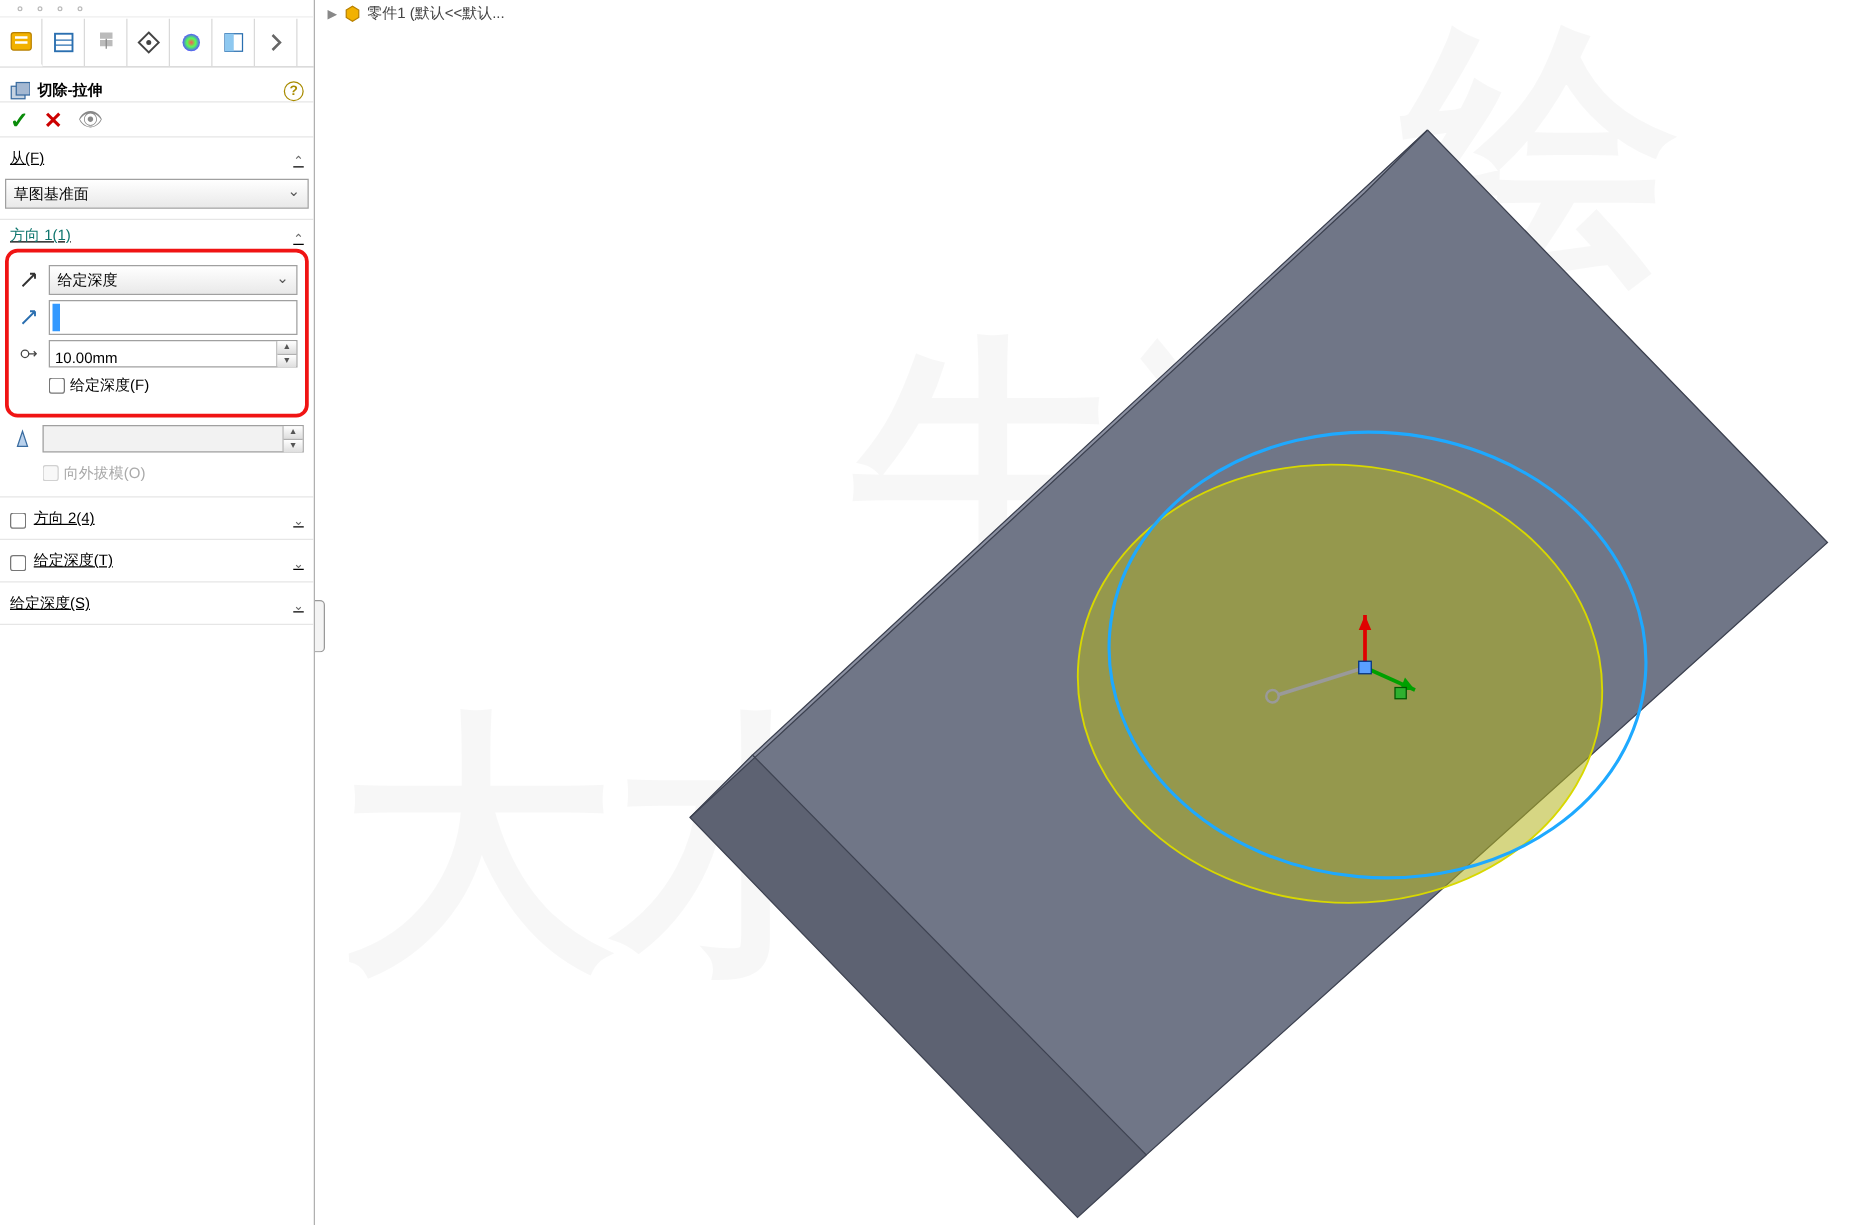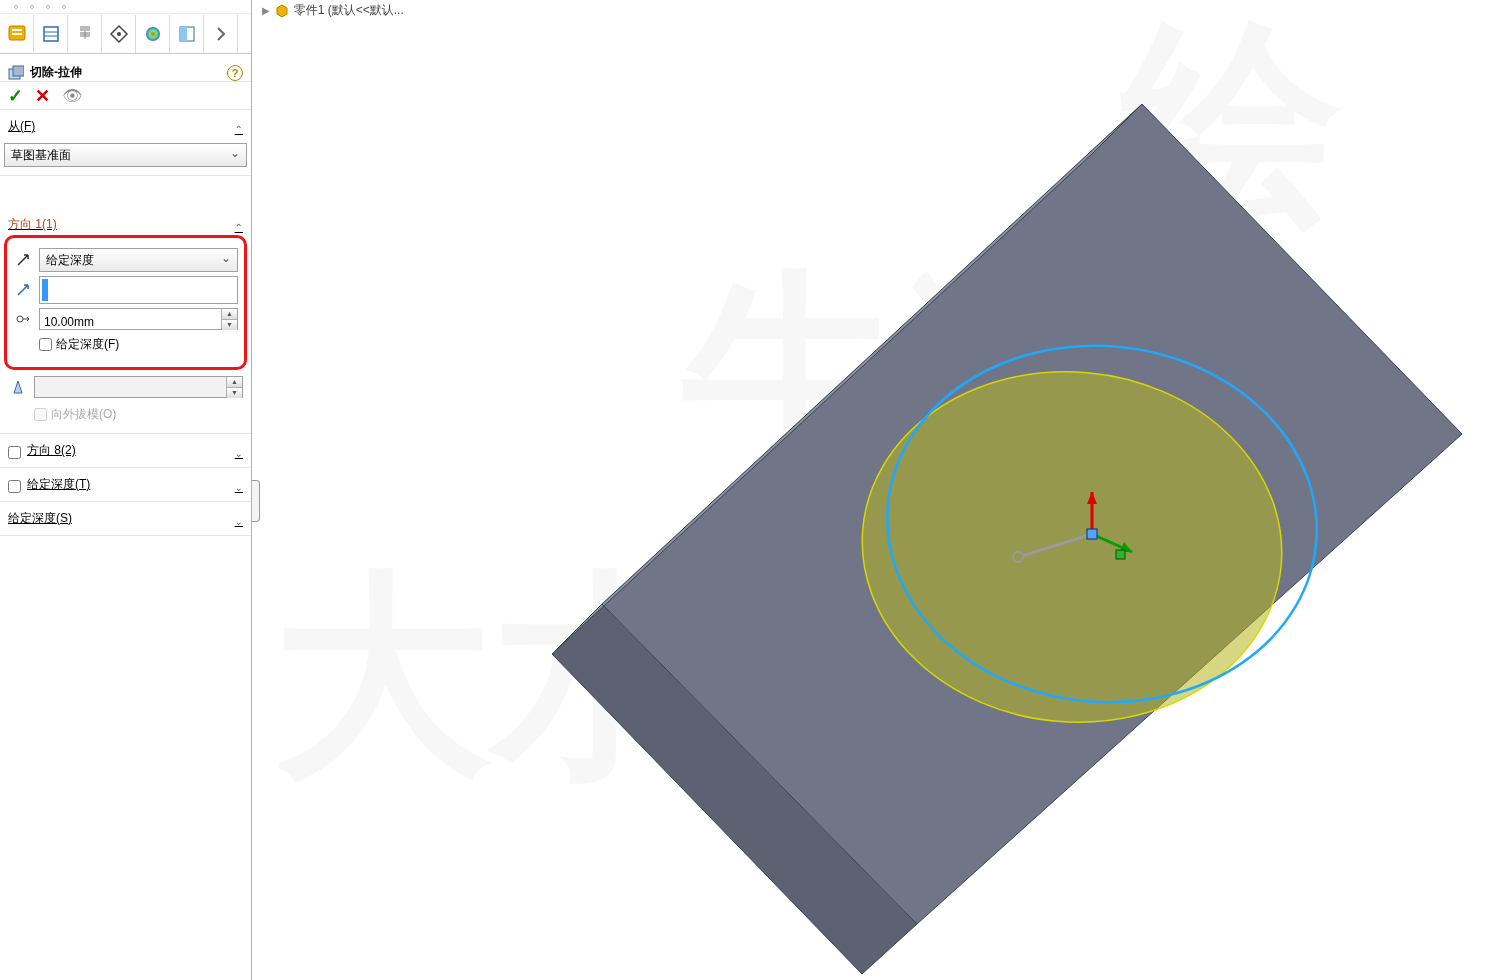--- a/index.html
+++ b/index.html
@@ -307,21 +307,21 @@
     </div>
     <div class="section-body">
       <div class="dropdown">
         <span>草图基准面</span>
       </div>
     </div>
   </div>
 
   <div class="section" style="padding:0;">
     <div class="section-header" style="padding-bottom:2px;">
-      <span class="label" style="color:#c2410c;margin-top:36px;">方向 1(1)</span>
+      <span class="label" style="color:#0f766e;">方向 1(1)</span>
       <span class="collapse">⌃</span>
     </div>
     <div class="red-highlight">
       <div class="row">
         <div class="icon-slot">
           <svg width="16" height="16" viewBox="0 0 16 16">
               <path d="M3 13 L13 3 M13 3 L9 3 M13 3 L13 7" stroke="#333" stroke-width="1.5" fill="none"></path>
             </svg>
         </div>
         <div class="dropdown stretch">
@@ -379,21 +379,21 @@
       <div class="checkbox-row disabled">
         <input type="checkbox" disabled="" style="">
         <span>向外拔模(O)</span>
       </div>
     </div>
   </div>
 
   <div class="section">
     <div class="section-header">
       <input type="checkbox" style="margin-right: 6px;">
-      <span class="label">方向 8(2)</span>
+      <span class="label">方向 2(4)</span>
       <span class="collapse">⌄</span>
     </div>
   </div>
 
   <div class="section">
     <div class="section-header">
       <input type="checkbox" style="margin-right: 6px;">
       <span class="label">给定深度(T)</span>
       <span class="collapse">⌄</span>
     </div>

